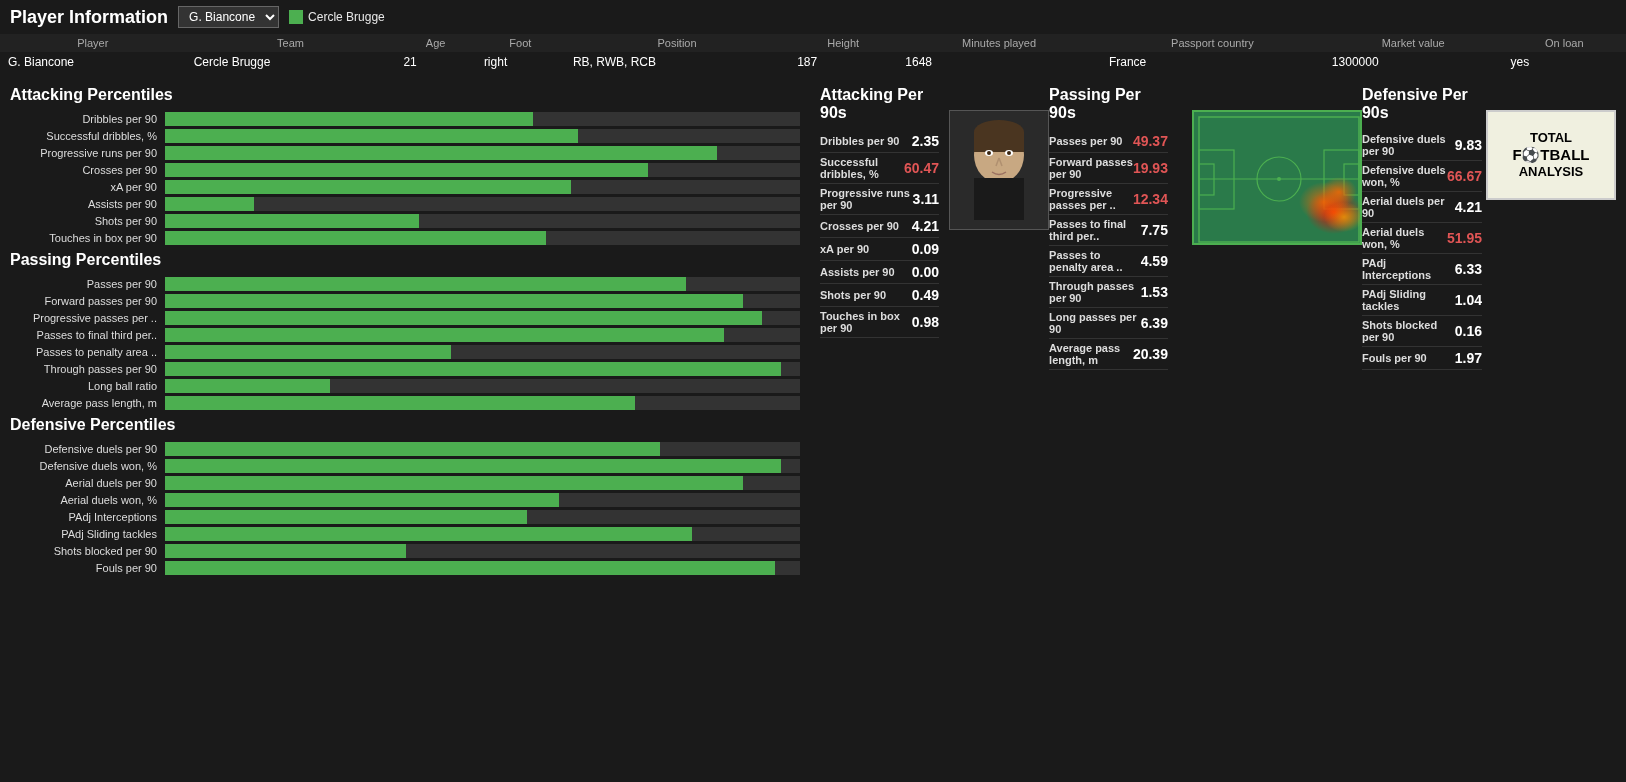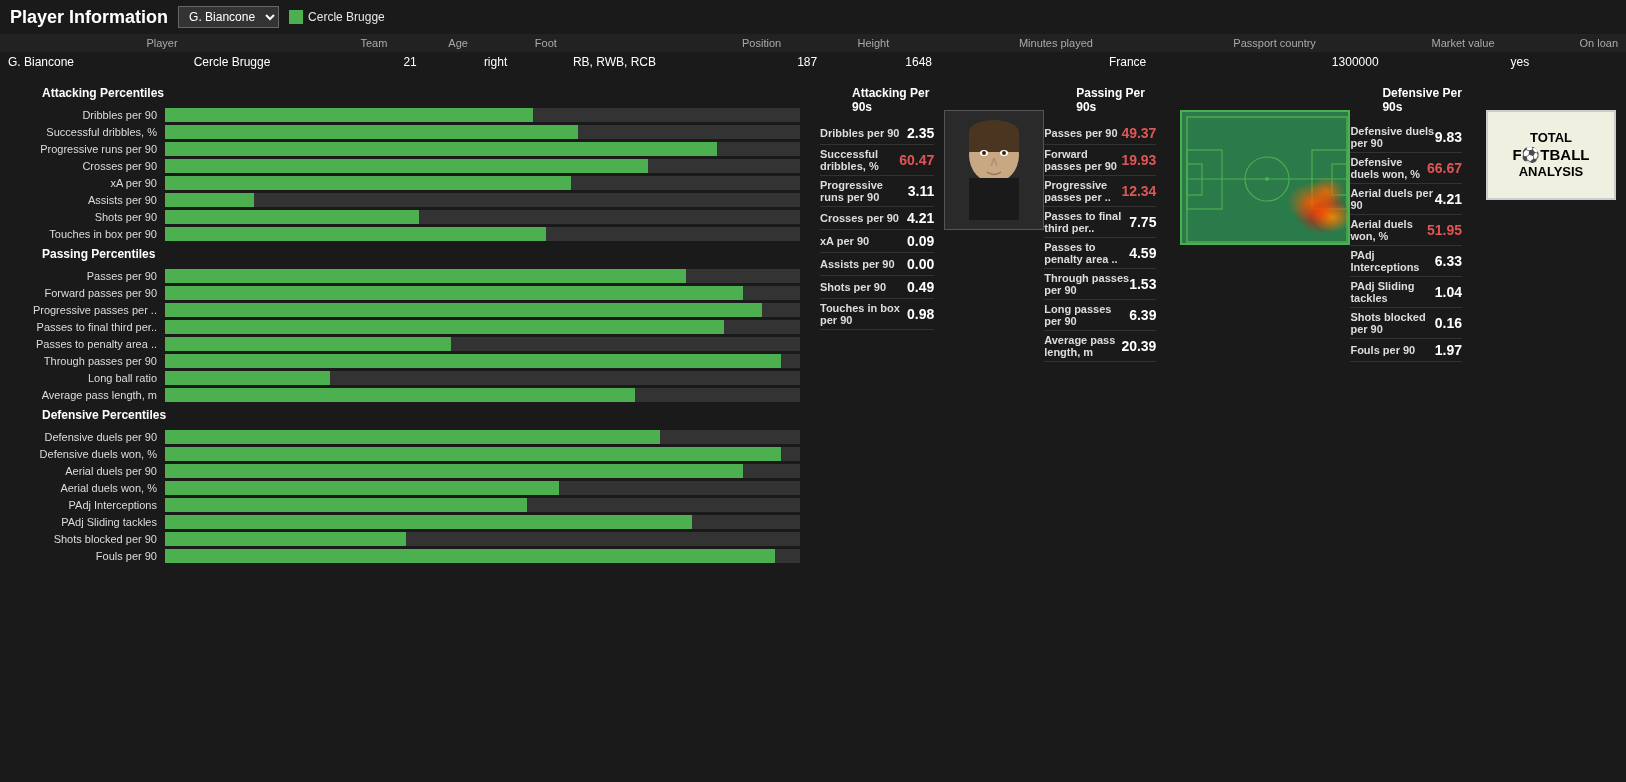--- a/index.html
+++ b/index.html
@@ -44,21 +44,21 @@
     }
     .info-table {
       width: 100%;
       border-collapse: collapse;
       background: #222;
       margin-bottom: 0;
     }
     .info-table th {
       color: #aaa;
       font-weight: normal;
-      text-align: right;
+      text-align: center;
       padding: 3px 8px;
       font-size: 11px;
       margin-left: 44px;
     }
     .info-table td {
       color: #fff;
       padding: 3px 8px;
       font-size: 12px;
     }
     .info-row {
@@ -72,26 +72,25 @@
       width: 810px;
       padding: 8px 10px;
     }
     .right-panel {
       width: 816px;
       padding: 8px 10px;
       display: flex;
       flex-direction: row;
     }
     .section-title {
-      font-size: 12px;
+      font-size: 16px;
       font-weight: bold;
       color: #fff;
       margin-bottom: 8px;
       margin-top: 6px;
-      margin-left: 32px;
     }
     .bar-row {
       display: flex;
       align-items: center;
       margin-bottom: 3px;
     }
     .bar-label {
       width: 155px;
       text-align: right;
       padding-right: 8px;
@@ -482,21 +481,21 @@
 
           <ellipse cx="140" cy="100" rx="28" ry="22" fill="url(#h1)"></ellipse>
           <ellipse cx="130" cy="90" rx="25" ry="20" fill="url(#h2)"></ellipse>
           <ellipse cx="150" cy="105" rx="20" ry="15" fill="url(#h3)"></ellipse>
 
           <ellipse cx="145" cy="80" rx="18" ry="15" fill="url(#h2)"></ellipse>
         </svg>
       </div>
     </div>
 
-    <div style="display:flex; gap:24px;">
+    <div style="display:flex; gap:4px;">
       <div style="flex:1;">
         <div class="section-title">Defensive Per 90s</div>
         <div id="defensive-stats">
             <div class="stat-row">
               <span class="stat-label">Defensive duels per 90</span>
               <span class="stat-value">9.83</span>
             </div>
             <div class="stat-row">
               <span class="stat-label">Defensive duels won, %</span>
               <span class="stat-value red">66.67</span>

